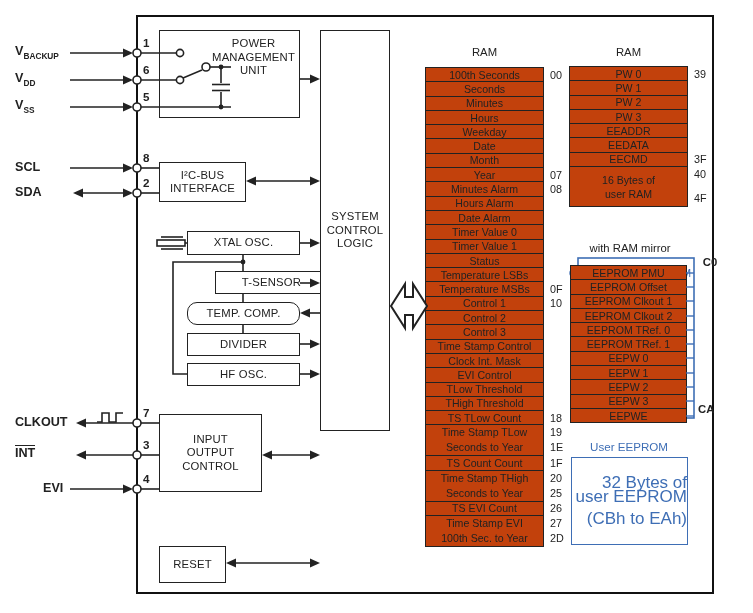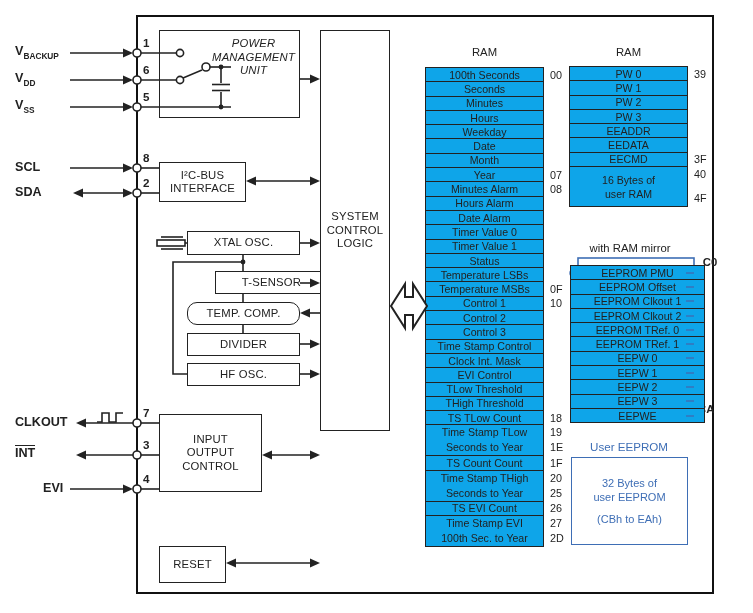--- a/index.html
+++ b/index.html
@@ -16,47 +16,47 @@
   .sig sub{font-size:8.3px;font-weight:bold;}
   .ovl{border-top:1.4px solid var(--ink);padding-top:0px;}
   .pnum{position:absolute;font-size:11.6px;font-weight:bold;z-index:2;}
   .thead{position:absolute;font-size:11.3px;text-align:center;z-index:2;}
   .blue{color:var(--blu);}
   .tablewrap{position:absolute;z-index:2;}
   .trow{display:flex;height:15.3px;margin-top:-1px;}
   .trow:first-child{margin-top:0;}
   .trow.d2{height:32px;}
   .trow.tall{height:41px;}
-  .tc{box-sizing:border-box;width:119px;border:1.4px solid var(--ink);background:#0ea5e9;
+  .tc{box-sizing:border-box;width:119px;border:1.4px solid var(--ink);background:#c2410c;
       display:flex;flex-direction:column;align-items:center;justify-content:center;
       font-size:10.6px;line-height:12px;text-align:center;white-space:nowrap;}
   .tl{line-height:15px;text-align:right;}
   .tall .tl{line-height:14px;}
   .ta{box-sizing:border-box;width:30px;padding-left:6px;font-size:10.8px;
       display:flex;flex-direction:column;justify-content:center;}
   .ta.spread{justify-content:space-between;padding-top:1px;padding-bottom:1px;}
   .al{line-height:15px;}
-  .cfg .tc{width:135px;}
+  .cfg .tc{width:117px;}
   .userbox{position:absolute;box-sizing:border-box;border:1.7px solid var(--blu);background:#fff;z-index:2;
-      display:flex;flex-direction:column;align-items:center;justify-content:center;
-      font-size:11px;line-height:14px;text-align:center;color:var(--blu);}
+      display:flex;flex-direction:column;align-items:flex-end;justify-content:center;
+      font-size:17px;line-height:14px;text-align:center;color:var(--blu);}
   .userbox .gap{margin-top:8px;}
 </style>
 </head>
 <body>
 
 <div class="stage">
 
   <svg class="layer under" width="753" height="613" viewBox="0 0 753 613">
     <rect x="578" y="258" width="116" height="160" fill="none" stroke="#3E6EB5" stroke-width="1.6"></rect>
   </svg>
 
   <div class="chip" style="left:136px;top:15px;width:578px;height:579px;"></div>
 
-  <div class="box" style="left:159px;top:30px;width:141px;height:88px;justify-content:flex-start;padding:6px 0 17px 48px;align-items:center;font-style:italic;">
+  <div class="box" style="left:159px;top:30px;width:141px;height:88px;justify-content:flex-start;padding:6px 0 17px 48px;align-items:center;">
     <div>POWER</div>
     <div>MANAGEMENT</div>
     <div>UNIT</div>
   </div>
 
   <div class="box" style="left:159px;top:162px;width:87px;height:40px;">
     <div>I²C-BUS</div>
     <div>INTERFACE</div>
   </div>
 

